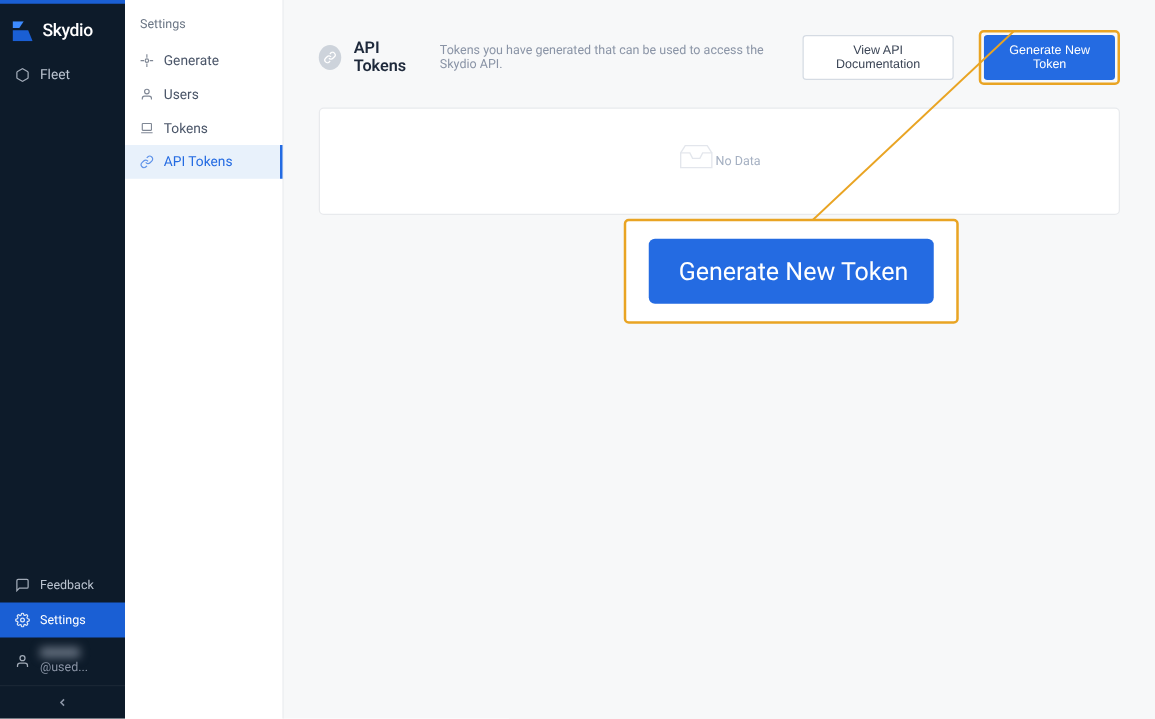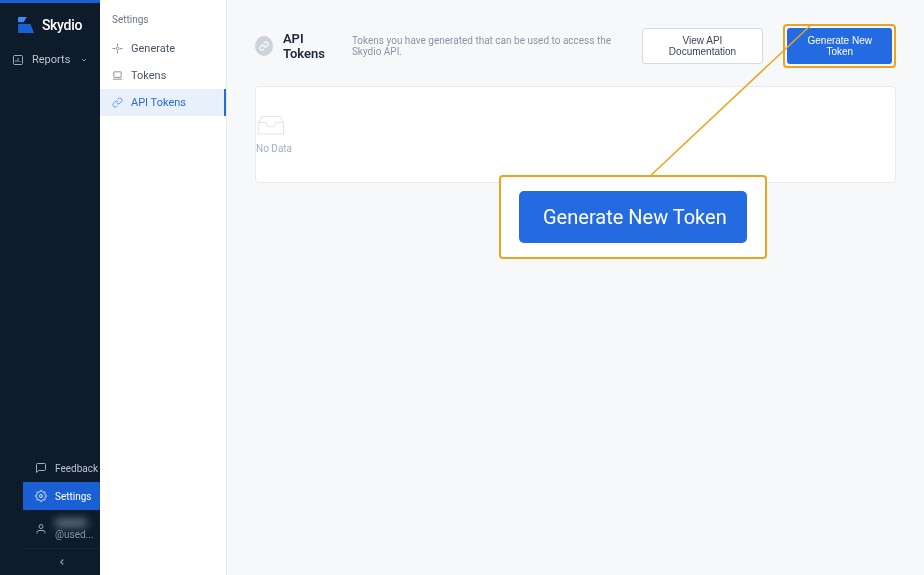--- a/index.html
+++ b/index.html
@@ -3,31 +3,31 @@
   <meta charset="utf-8">
   <style>
     * { margin: 0; padding: 0; box-sizing: border-box; }
     body { font-family: -apple-system, BlinkMacSystemFont, 'Segoe UI', Roboto, sans-serif; overflow: hidden; width: 924px; height: 575px; }
     
     .app { display: flex; height: 575px; width: 924px; }
     
     
     .sidebar-primary { width: 100px; background: #0d1b2a; display: flex; flex-direction: column; color: #bbc4d0; }
     .logo-bar { height: 3px; background: #1a5fd4; width: 100%; margin-bottom: 8px; }
-    .logo { display: flex; align-items: center; gap: 6px; padding: 6px 10px 12px; justify-content: center; }
+    .logo { display: flex; align-items: center; gap: 6px; padding: 6px 10px 12px; }
     .logo-icon { width: 18px; height: 16px; }
     .logo-text { color: #ffffff; font-size: 14px; font-weight: 500; letter-spacing: -0.3px; }
     
     .nav-primary { flex: 1; display: flex; flex-direction: column; }
     .nav-item { display: flex; align-items: center; gap: 8px; padding: 8px 12px; font-size: 11px; cursor: pointer; }
     .nav-item .icon { width: 12px; height: 12px; flex-shrink: 0; opacity: 0.85; }
     .nav-item.active { background: #1a5fd4; color: #ffffff; }
     .nav-item .chevron { margin-left: auto; width: 8px; height: 8px; opacity: 0.7; }
     
-    .nav-footer { margin-top: auto; padding-left: 23px; }
+    .nav-footer { margin-top: auto; }
     .nav-footer .nav-item { font-size: 10px; }
     .nav-footer .user-email { color: #8b95a6; font-size: 10px; }
     .nav-footer .blurred { filter: blur(4px); display: inline-block; width: 32px; height: 8px; background: #6b7685; border-radius: 2px; }
     
     .collapse-bar { display: flex; justify-content: center; padding: 8px 0; border-top: 1px solid rgba(255,255,255,0.05); }
     
     
     .sidebar-secondary { width: 127px; background: #ffffff; border-right: 1px solid #e8eaed; padding: 8px 0; }
     .sidebar-secondary-title { font-size: 10px; color: #6b7685; padding: 6px 12px 10px; }
     .sub-nav-item { display: flex; align-items: center; gap: 8px; padding: 7px 12px; font-size: 11px; color: #4a5568; cursor: pointer; position: relative; }
@@ -45,21 +45,21 @@
     .page-subtitle { font-size: 10px; color: #8a94a6; }
     
     .header-actions { margin-left: auto; display: flex; gap: 20px; align-items: center; }
     .btn { padding: 6px 12px; font-size: 10px; border-radius: 3px; cursor: pointer; border: 1px solid transparent; }
     .btn-outline { background: #ffffff; border-color: #d5dbe3; color: #3b4556; }
     .btn-primary { background: #246be2; color: #ffffff; }
     
     .highlight-box { border: 2px solid #e9a423; border-radius: 4px; padding: 2px; }
     
     .content-card { background: #ffffff; border: 1px solid #e8eaed; border-radius: 4px; }
-    .empty-state { display: flex; flex-direction: column; align-items: flex-start; justify-content: center; padding: 28px 0; }
+    .empty-state { display: flex; flex-direction: row; align-items: center; justify-content: center; padding: 28px 0; }
     .empty-icon { width: 30px; height: 22px; opacity: 0.3; margin-bottom: 6px; }
     .empty-text { font-size: 10px; color: #a5b0c2; }
     
     
     .callout-line { position: absolute; pointer-events: none; }
     .callout-box { position: absolute; border: 2px solid #e9a423; border-radius: 4px; padding: 14px 18px; background: #ffffff; }
     .callout-btn { background: #246be2; color: #ffffff; font-size: 20px; padding: 14px 24px; border-radius: 5px; font-weight: 400; white-space: nowrap; }
   </style>
 </head>
 <body>
@@ -72,29 +72,23 @@
       <svg class="logo-icon" viewBox="0 0 20 18">
         <path fill="#3d8bff" d="M0 0 L10 0 L6 6 L0 6 Z"></path>
         <path fill="#1a5fd4" d="M0 8 L14 8 L18 18 L0 18 Z"></path>
       </svg>
       <span class="logo-text">Skydio</span>
     </div>
 
     <div class="nav-primary">
       <div class="nav-item">
         <svg class="icon" viewBox="0 0 24 24" fill="none" stroke="currentColor" stroke-width="2">
-            <rect x="3" y="3" width="18" height="18" rx="2"></rect>
-            <line x1="8" y1="12" x2="8" y2="16"></line>
-            <line x1="12" y1="8" x2="12" y2="16"></line>
-            <line x1="16" y1="14" x2="16" y2="16"></line>
+            <path d="M21 16V8a2 2 0 0 0-1-1.73l-7-4a2 2 0 0 0-2 0l-7 4A2 2 0 0 0 3 8v8a2 2 0 0 0 1 1.73l7 4a2 2 0 0 0 2 0l7-4A2 2 0 0 0 21 16z"></path>
           </svg>
-        <span>Reports</span>
-        <svg class="chevron" viewBox="0 0 24 24" fill="none" stroke="currentColor" stroke-width="3">
-            <polyline points="6 9 12 15 18 9"></polyline>
-          </svg>
+        <span>Fleet</span>
       </div>
     </div>
 
     <div class="nav-footer">
       <div class="nav-item">
         <svg class="icon" viewBox="0 0 24 24" fill="none" stroke="currentColor" stroke-width="2">
             <path d="M21 15a2 2 0 0 1-2 2H7l-4 4V5a2 2 0 0 1 2-2h14a2 2 0 0 1 2 2z"></path>
           </svg>
         <span>Feedback</span>
       </div>
@@ -121,20 +115,27 @@
   </nav>
 
   <nav class="sidebar-secondary">
     <div class="sidebar-secondary-title">Settings</div>
     <div class="sub-nav-item">
       <svg class="icon" viewBox="0 0 24 24" fill="none" stroke="currentColor" stroke-width="2">
           <circle cx="12" cy="12" r="3"></circle>
           <path d="M12 1v6m0 10v6m11-11h-6M7 12H1"></path>
         </svg>
       <span>Generate</span>
+    </div>
+    <div class="sub-nav-item">
+      <svg class="icon" viewBox="0 0 24 24" fill="none" stroke="currentColor" stroke-width="2">
+          <path d="M20 21v-2a4 4 0 0 0-4-4H8a4 4 0 0 0-4 4v2"></path>
+          <circle cx="12" cy="7" r="4"></circle>
+        </svg>
+      <span>Users</span>
     </div>
     <div class="sub-nav-item">
       <svg class="icon" viewBox="0 0 24 24" fill="none" stroke="currentColor" stroke-width="2">
           <rect x="4" y="4" width="16" height="12" rx="1"></rect>
           <line x1="2" y1="20" x2="22" y2="20"></line>
         </svg>
       <span>Tokens</span>
     </div>
     <div class="sub-nav-item active">
       <svg class="icon" viewBox="0 0 24 24" fill="none" stroke="currentColor" stroke-width="2">

